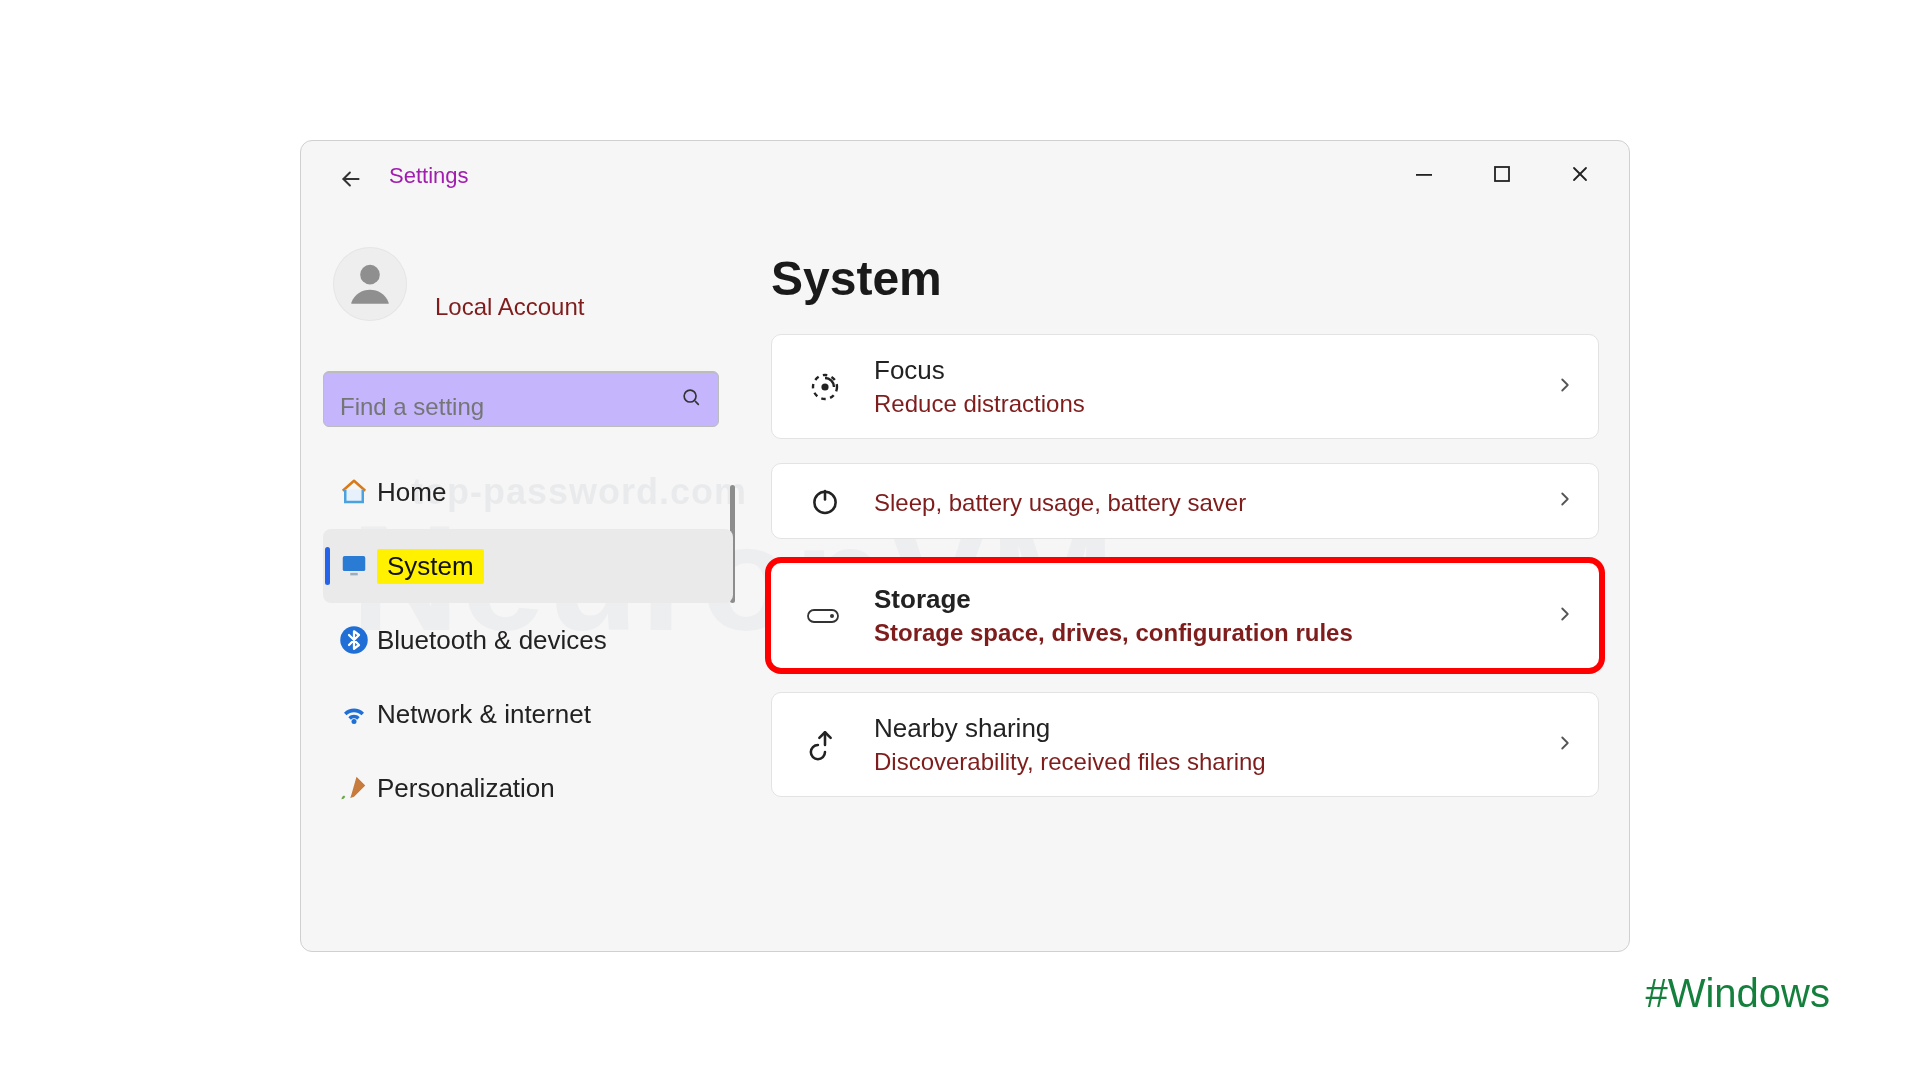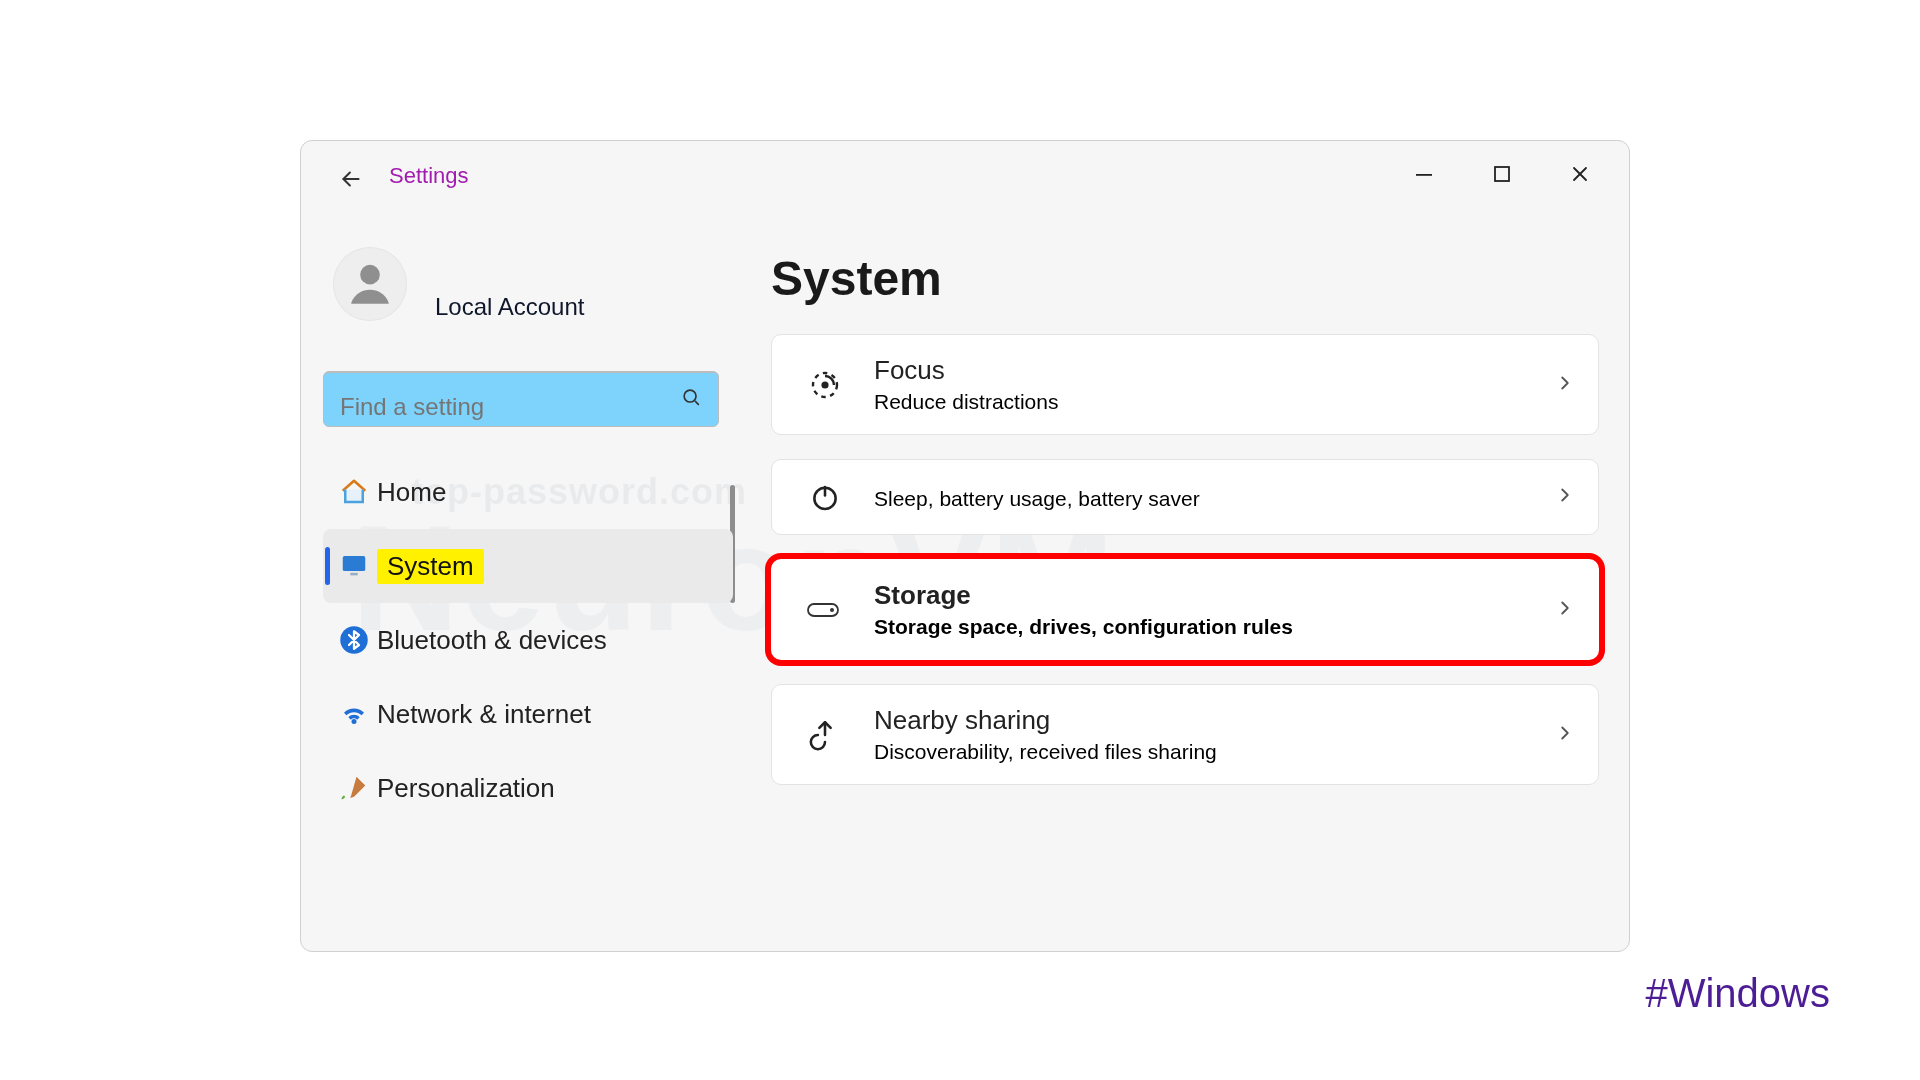--- a/index.html
+++ b/index.html
@@ -35,26 +35,26 @@
   .left {
     position: absolute; left: 22px; top: 96px; width: 410px; bottom: 0;
   }
   .account { display:flex; align-items:center; gap: 28px; padding: 10px 10px 20px 10px; }
   .avatar {
     width: 74px; height: 74px; border-radius: 50%;
     background: radial-gradient(circle at center, #eeeeee 0 100%);
     display:flex; align-items:center; justify-content:center;
     box-shadow: inset 0 0 0 1px #e6e6e6;
   }
-  .account-name { font-size: 24px; color:#0f172a;margin-top:46px; }
+  .account-name { font-size: 24px; color:#7f1d1d;margin-top:46px; }
 
   .search-wrap { margin: 30px 14px 20px 0; }
   .search {
     position: relative; height: 56px; border: 1px solid #bcbcbc; border-radius: 6px;
-    background: #7dd3fc; display:flex; align-items:center; padding: 16px 52px 0 16px;
+    background: #c4b5fd; display:flex; align-items:center; padding: 16px 52px 0 16px;
     box-shadow: 0 2px 0 -1px #bcbcbc inset;
   }
   .search input {
     border:none; outline:none; background:transparent; width:100%;
     font-size: 24px; color:#333;
   }
   .search .sicon { position:absolute; right: 16px; top: 50%; transform: translateY(-50%); }
 
   .sidebar { margin-top: 28px; position: relative; }
   .side-scroll-thumb {
@@ -85,37 +85,37 @@
   .page-title { font-size: 48px; font-weight: 600; color:#1a1a1a; margin-bottom: 28px; }
 
   .card {
     background:#ffffff; border:1px solid #e3e3e3; border-radius: 10px;
     display:flex; align-items:center; padding: 20px 26px; margin-bottom: 24px;
     cursor:pointer; position: relative;
   }
   .card + .card { }
   .card .cicon { width: 54px; display:flex; align-items:center; justify-content:center; margin-right: 22px; }
   .card .ctext .ct { font-size: 26px; color:#222; }
-  .card .ctext .cs { font-size: 21px; color:#000000; margin-top: 4px; }
+  .card .ctext .cs { font-size: 24px; color:#7f1d1d; margin-top: 4px; }
   .card .chev { position:absolute; right: 22px; top: 50%; transform: translateY(-50%); }
   .card.red-outline { box-shadow: 0 0 0 6px #ff0000; border-color: transparent; font-weight: bold; }
 
   
   .watermark {
     position:absolute; left: 50px; top: 330px; right: 60px; height: 260px;
     pointer-events:none; color:#d9dde2; font-weight: 700;
     display:flex; flex-direction:column; align-items:flex-start;
   }
   .watermark .w1 { font-size: 36px; letter-spacing: 1px; margin-left: 60px; opacity: .45; }
   .watermark .w2 { font-size: 150px; line-height: 1; opacity: .30; margin-top: -10px; letter-spacing: 2px;}
 
   
   .hashtag {
     position:absolute; right: 90px; bottom: 64px;
-    font-size: 40px; color:#4c1d95; font-weight: 500;
+    font-size: 40px; color:#15803d; font-weight: 500;
   }
 </style>
 </head>
 <body>
 <div class="stage">
 
   <div class="window">
 
     <div class="watermark">
       <div class="w1">top-password.com</div>

